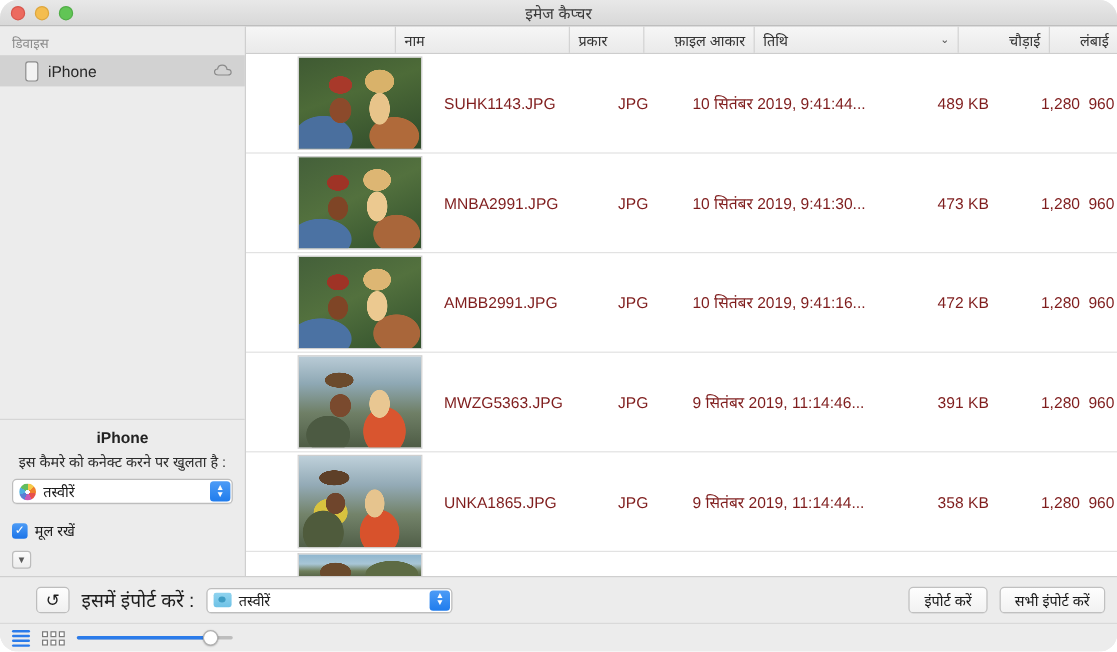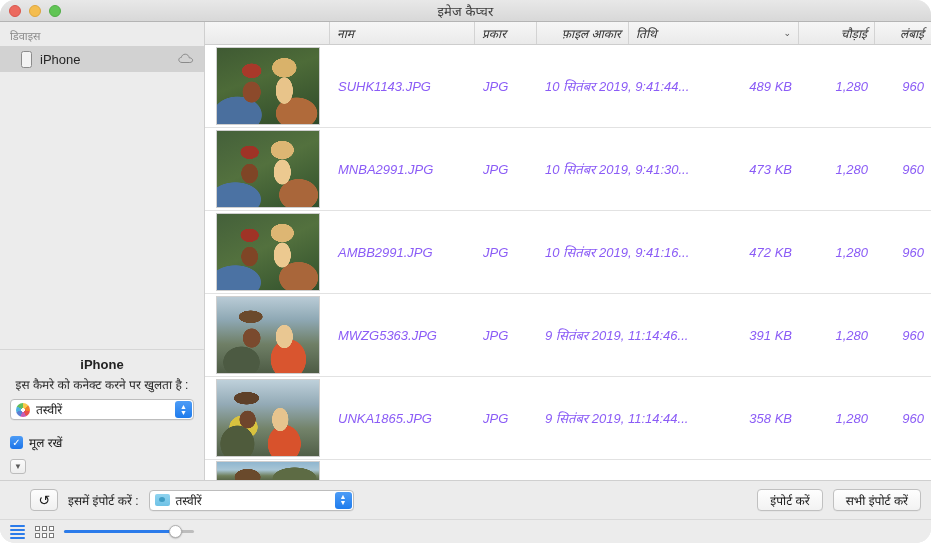--- a/index.html
+++ b/index.html
@@ -93,21 +93,21 @@
   }
   .check-label { font-size: 12px; color: #1a1a1a; }
   .disclosure {
     width: 16px; height: 15px; border: 1px solid #bcbcbc; border-radius: 3px;
     background: linear-gradient(to bottom, #fbfbfb, #ededed);
     display: flex; align-items: center; justify-content: center;
     color: #5a5a5a; font-size: 8px; margin-top: 8px;
   }
 
   
-  .main { flex: 1; display: flex; flex-direction: column; min-width: 0; background: #fff; font-style: italic; }
+  .main { flex: 1; display: flex; flex-direction: column; min-width: 0; background: #fff; }
   .col-header {
     height: 23px; flex: 0 0 23px; display: flex;
     background: linear-gradient(to bottom, #f6f6f6, #eaeaea);
     border-bottom: 1px solid #cdcdcd; font-size: 12px; color: #333;
   }
   .ch {
     display: flex; align-items: center; border-right: 1px solid #d3d3d3;
     padding: 0 7px; position: relative;
   }
   .ch.right { justify-content: flex-end; }
@@ -117,21 +117,21 @@
   .c-name  { width: 145px; flex: 0 0 145px; }
   .c-type  { width:  62px; flex: 0 0 62px; }
   .c-date  { width: 170px; flex: 0 0 170px; }
   .c-size  { width:  92px; flex: 0 0 92px; }
   .c-width { width:  76px; flex: 0 0 76px; }
   .c-height{ flex: 1 1 auto; }
 
   .rows { flex: 1; overflow: hidden; position: relative; }
   .row {
     height: 83px; display: flex; align-items: flex-end;
-    border-bottom: 1px solid #e2e2e2; font-size: 13px; color: #8b5cf6;
+    border-bottom: 1px solid #e2e2e2; font-size: 13px; color: #7f1d1d; padding-left: 32px;
   }
   .row .cell { display: flex; align-items: center; height: 100%; }
   .row .cell.right { justify-content: flex-end; padding-right: 7px; }
   .row .cell.left { padding-left: 8px; }
   .thumb-cell { justify-content: center; }
   .thumb {
     width: 104px; height: 78px; border: 0.5px solid #cfcfcf;
     position: relative; overflow: hidden; background: #bfc6ae;
   }
   
@@ -188,21 +188,21 @@
     flex: 0 0 63px; height: 63px; background: #ececec;
     border-top: 1px solid #cfcfcf; display: flex; flex-direction: column;
   }
   .bb-top { height: 38px; display: flex; align-items: center; padding: 0 10px; gap: 10px; }
   .rotate-btn {
     width: 28px; height: 22px; border: 1px solid #bdbdbd; border-radius: 4px;
     background: linear-gradient(to bottom, #fdfdfd, #f0f0f0);
     display: flex; align-items: center; justify-content: center;
     font-size: 14px; color: #1c1c1c;
   }
-  .bb-label { font-size: 12px; color: #1d1d1d; }
+  .bb-label { font-size: 16px; color: #1d1d1d; }
   .dest-popup {
     width: 205px; height: 21px; background: #fff; border: 1px solid #bdbdbd;
     border-radius: 4px; display: flex; align-items: center; gap: 6px;
     padding-left: 5px; position: relative; box-shadow: 0 0.5px 0.5px rgba(0,0,0,0.07);
   }
   .folder-icon {
     width: 15px; height: 12px; border-radius: 2px; flex: 0 0 15px;
     background: linear-gradient(to bottom, #8fd3ef, #6fc2e6); position: relative;
   }
   .folder-icon::after {

